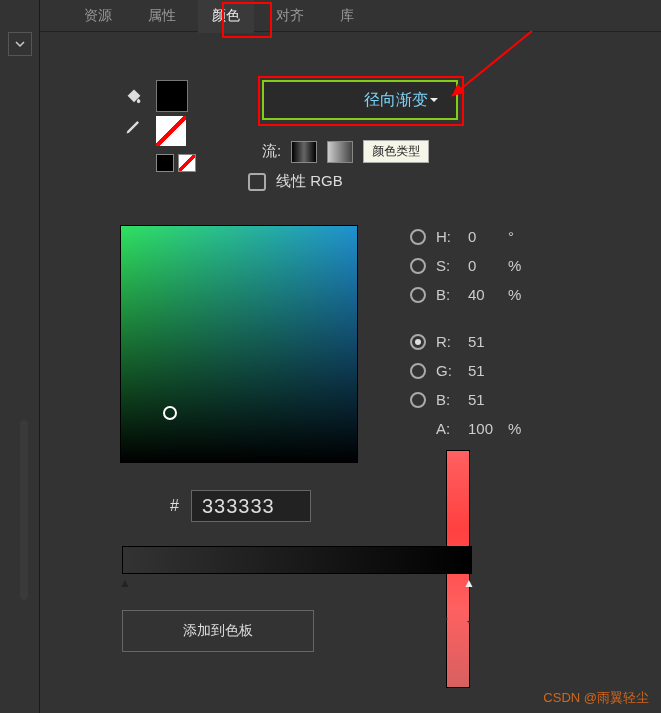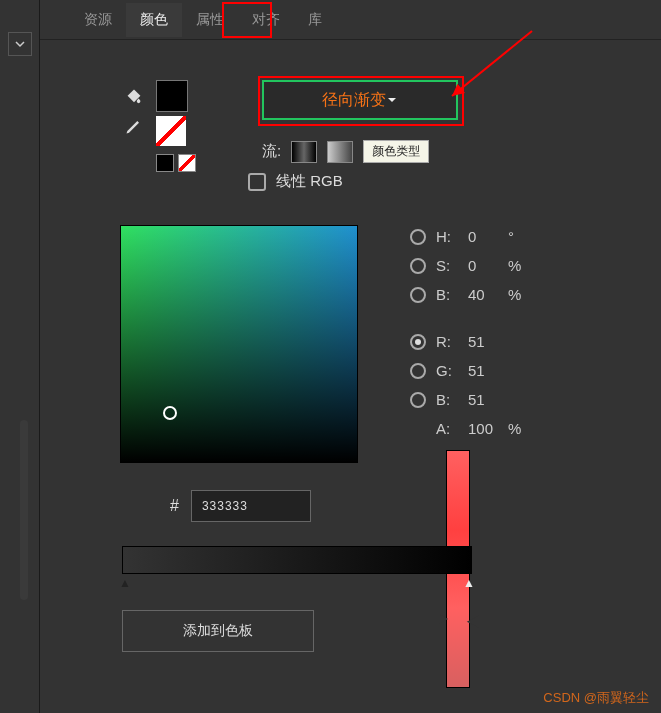--- a/index.html
+++ b/index.html
@@ -2,36 +2,36 @@
 <html><head>
 <meta charset="utf-8">
 <style>
 *{box-sizing:border-box;margin:0;padding:0;font-family:"Microsoft YaHei",sans-serif;user-select:none}
 body{background:#333;width:661px;height:713px;position:relative;overflow:hidden}
 .left-rail{position:absolute;left:0;top:0;width:40px;height:100%;background:#333;border-right:1px solid #1a1a1a}
 .left-dd{position:absolute;left:8px;top:32px;width:24px;height:24px;border:1px solid #555;background:#333;color:#ccc;display:flex;align-items:center;justify-content:center}
 .left-dd svg{width:10px;height:10px}
 .left-scroll{position:absolute;left:20px;top:420px;width:8px;height:180px;background:#3a3a3a;border-radius:4px}
 .panel{position:absolute;left:40px;top:0;right:0;bottom:0;background:#333}
-.tabs{display:flex;gap:0;padding:0 30px;height:40px;align-items:center;border-bottom:1px solid #222}
+.tabs{display:flex;gap:8px;padding:0 30px;height:32px;align-items:center;border-bottom:1px solid #222}
 .tab{padding:8px 14px;color:#999;font-size:14px;cursor:pointer}
 .tab.active{color:#eee;background:#3a3a3a}
 .tab-hl{position:absolute;left:182px;top:2px;width:50px;height:36px;border:2px solid #ff0000;pointer-events:none}
 .tools-row{position:absolute;left:80px;top:80px;display:flex;gap:8px;align-items:flex-start}
 .tool-col{display:flex;flex-direction:column;gap:4px}
 .tool-icon{width:28px;height:28px;display:flex;align-items:center;justify-content:center;color:#ccc}
 .sw-big{width:32px;height:32px;border:1px solid #777;background:#000}
 .sw-diag{width:30px;height:30px;position:relative;background:#fff}
 .sw-diag::after{content:"";position:absolute;left:0;top:0;width:100%;height:100%;background:linear-gradient(to bottom right,transparent 45%,#ff0000 45%,#ff0000 55%,transparent 55%)}
 .sw-mini-row{display:flex;gap:4px;margin-top:4px}
 .sw-mini{width:18px;height:18px;background:#fff;border:1px solid #888;position:relative}
 .sw-mini.diag::after{content:"";position:absolute;inset:0;background:linear-gradient(to bottom right,transparent 42%,#ff0000 42%,#ff0000 58%,transparent 58%)}
 .sw-mini.black{background:#000}
 .dd-wrap{position:absolute;left:222px;top:80px}
-.dd{width:196px;height:40px;border:2px solid #22c55e;background:#2a2a2a;color:#f97316;display:flex;align-items:center;justify-content:center;padding:0 16px;font-size:16px}
+.dd{width:196px;height:40px;border:2px solid #84cc16;background:#2a2a2a;color:#7dd3fc;display:flex;align-items:center;justify-content:flex-end;padding:0 16px;font-size:16px}
 .dd svg{width:12px;height:12px;fill:#eee}
 .dd-hl{position:absolute;left:218px;top:76px;width:206px;height:50px;border:2px solid #ff0000;pointer-events:none}
 .arrow-line{position:absolute;left:402px;top:26px;width:100px;height:80px;pointer-events:none}
 .flow-row{position:absolute;left:222px;top:140px;display:flex;align-items:center;gap:10px;color:#ddd;font-size:15px}
 .flow-sw{width:26px;height:22px;border:1px solid #888}
 .flow-sw.a{background:linear-gradient(to right,#000,#666,#000)}
 .flow-sw.b{background:linear-gradient(to right,#ccc,#444)}
 .tooltip{background:#f5f5e8;color:#222;border:1px solid #aaa;padding:2px 8px;font-size:12px}
 .linear-row{position:absolute;left:208px;top:172px;display:flex;align-items:center;gap:10px;color:#ddd;font-size:15px}
 .chk{width:18px;height:18px;border:2px solid #aaa;border-radius:3px}
@@ -43,21 +43,21 @@
 .hue-mark::before{content:"▶";color:#333}
 .hue-mark2{position:absolute;right:-10px;top:160px}
 .hue-mark2::before{content:"◀";color:#333}
 .vals{position:absolute;left:370px;top:228px;display:flex;flex-direction:column;gap:12px;color:#ccc;font-size:15px}
 .val-row{display:flex;align-items:center;gap:10px}
 .radio{width:16px;height:16px;border:2px solid #aaa;border-radius:50%;position:relative}
 .radio.on::after{content:"";position:absolute;inset:3px;background:#ddd;border-radius:50%}
 .val-label{width:22px}
 .val-num{min-width:30px}
 .hex-row{position:absolute;left:130px;top:490px;display:flex;align-items:center;gap:12px;color:#ddd;font-size:16px}
-.hex-input{width:120px;height:32px;background:#222;border:1px solid #666;color:#ddd;display:flex;align-items:center;padding:0 10px;font-size:12px;letter-spacing:1px}
+.hex-input{width:120px;height:32px;background:#222;border:1px solid #666;color:#ddd;display:flex;align-items:center;padding:0 10px;font-size:20px;letter-spacing:1px}
 .grad-bar{position:absolute;left:82px;top:546px;width:350px;height:28px;border:1px solid #000;background:linear-gradient(to right,#333,#000);position:absolute}
 .grad-stop{position:absolute;bottom:-12px;width:12px;height:12px}
 .grad-stop::before{content:"▲";font-size:12px;color:#222}
 .grad-stop.left{left:-4px}
 .grad-stop.right{right:-4px}
 .grad-stop.right::before{color:#eee}
 .add-btn{position:absolute;left:82px;top:610px;width:192px;height:42px;border:1px solid #666;background:#333;color:#ddd;display:flex;align-items:center;justify-content:center;font-size:14px}
 .watermark{position:absolute;right:12px;bottom:6px;color:#f97316;font-size:13px;opacity:.8}
 </style>
 </head>
@@ -68,22 +68,22 @@
     <svg viewBox="0 0 10 10">
         <path d="M1 3 L5 7 L9 3" stroke="#ccc" stroke-width="1.5" fill="none"></path>
       </svg>
   </div>
   <div class="left-scroll"></div>
 </div>
 
 <div class="panel">
   <div class="tabs">
     <div class="tab">资源</div>
+    <div class="tab">属性</div>
     <div class="tab active">颜色</div>
-    <div class="tab">属性</div>
     <div class="tab">对齐</div>
     <div class="tab">库</div>
   </div>
   <div class="tab-hl"></div>
 
   <div class="tools-row">
     <div class="tool-col">
       <div class="tool-icon">
         <svg width="22" height="22" viewBox="0 0 24 24">
             <path fill="#ddd" d="M5 14l7-7 7 7-7 7z"></path>

